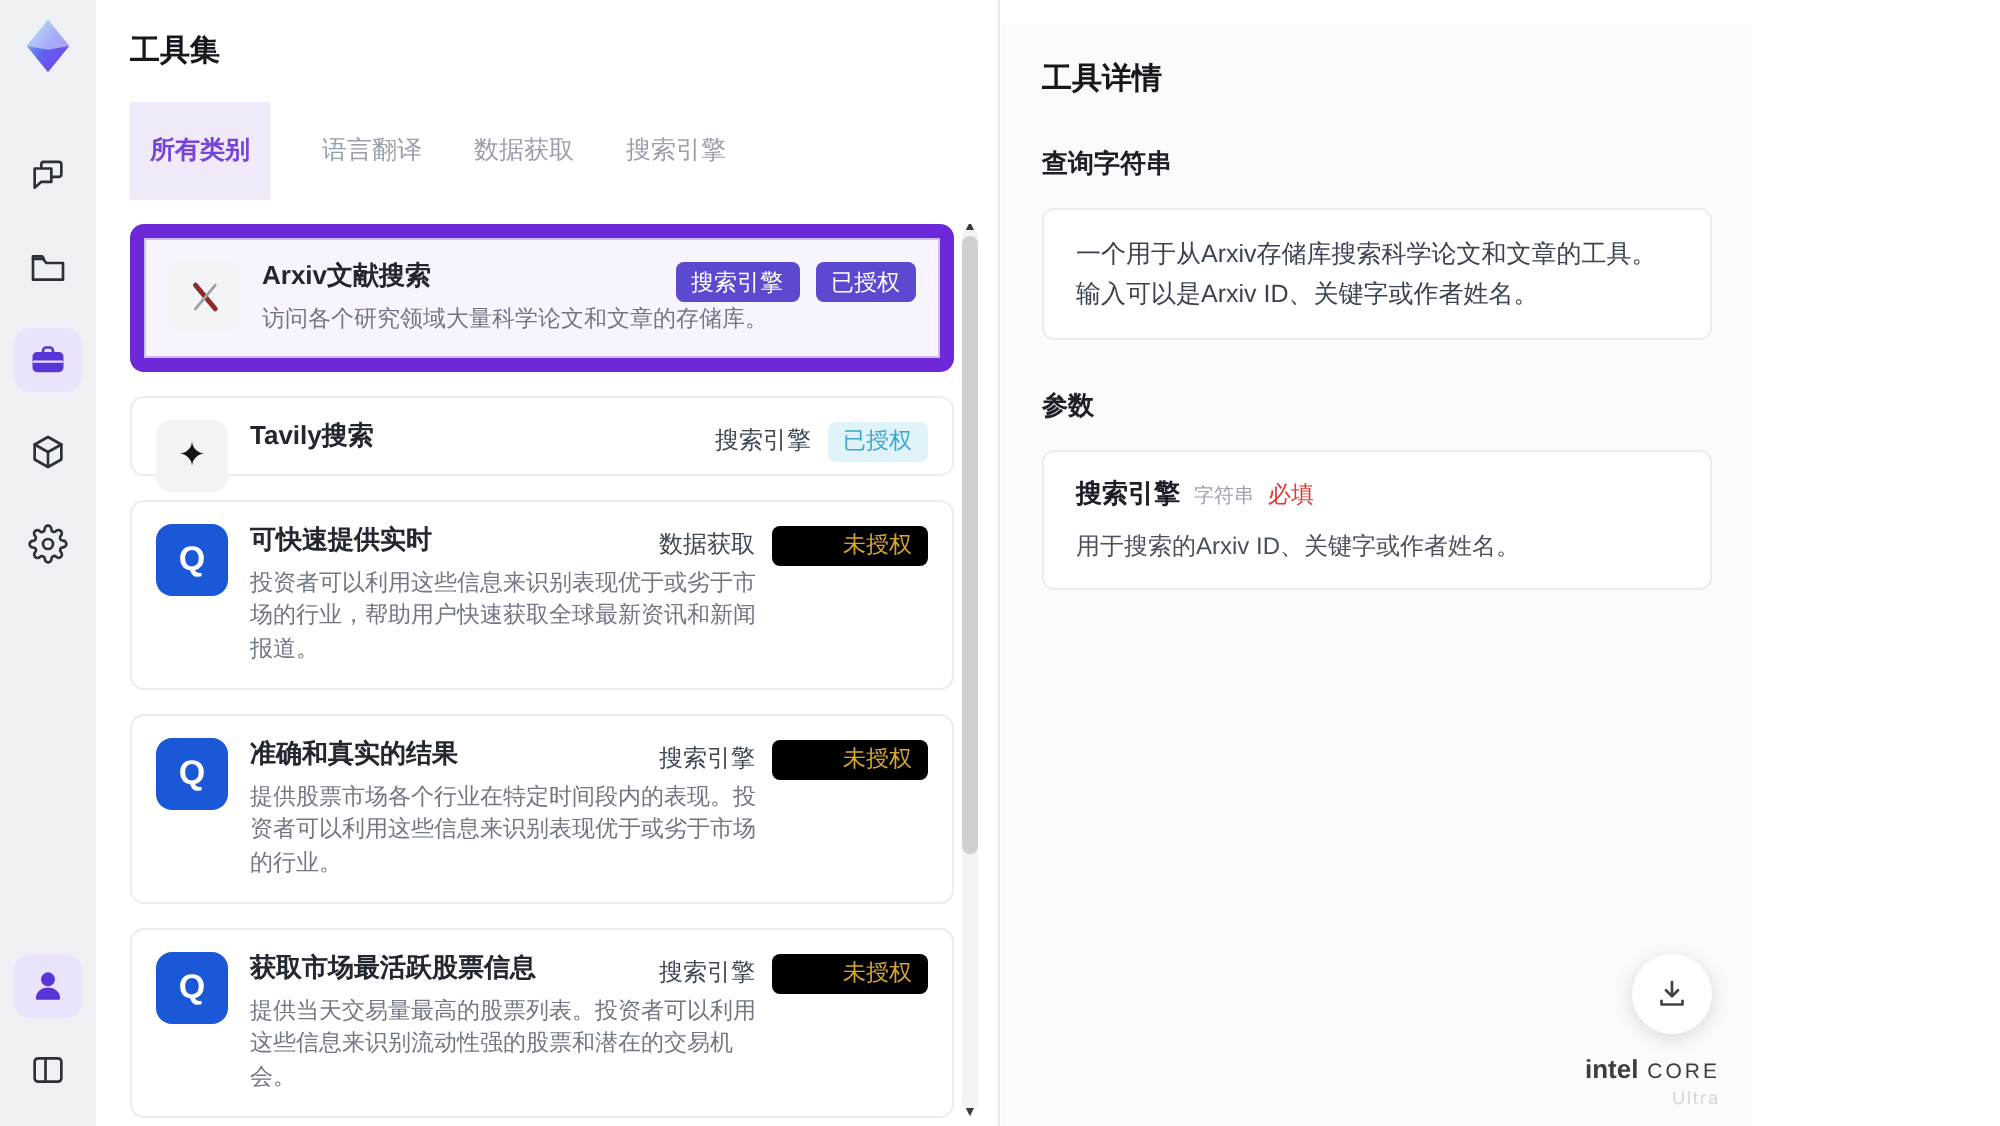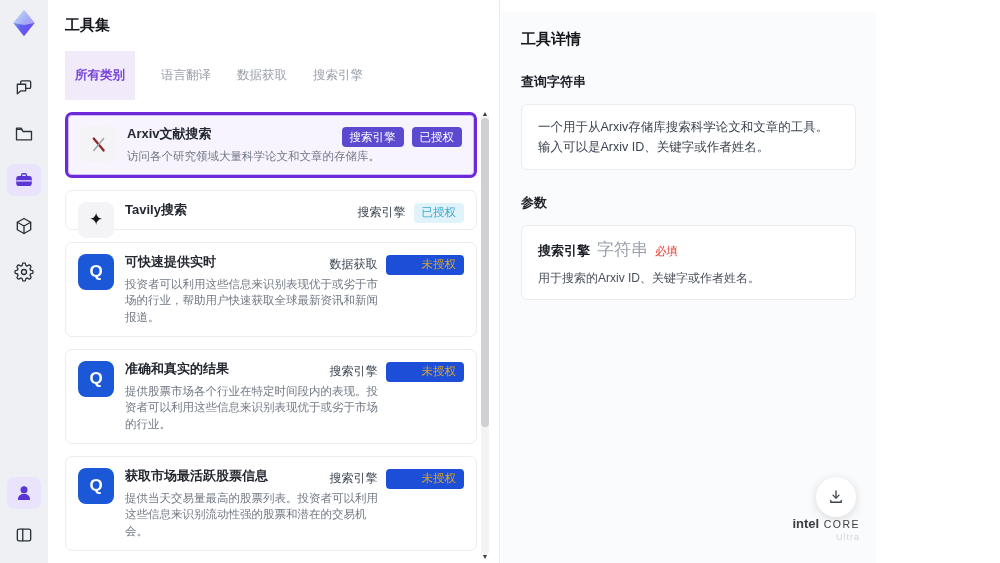--- a/index.html
+++ b/index.html
@@ -24,60 +24,60 @@
   .main { position:absolute; left:48px; top:0; width:452px; height:100%; background:#fff;
           border-right:1px solid #e7e8ea; padding:16px 0 0 17px; }
   .page-title { font-size:15px; font-weight:bold; color:#16181d; }
   .tabs { display:flex; align-items:center; gap:26px; margin-top:16px; font-size:12.5px; }
   .tab { color:#9aa0ab; cursor:pointer; white-space:nowrap; }
   .tab.active { background:#f0eafb; color:#7644d9; font-weight:bold; padding:16px 10px; border-radius:0; }
 
   .list-wrap { position:relative; margin-top:12px; height:447px; overflow:hidden; padding-right:26px; }
   .tool-card { position:relative; width:412px; background:#fff; border:1px solid #ececf0; border-radius:7px;
                padding:10px 12px; margin-bottom:12px; cursor:pointer; }
-  .tool-card.selected { border:3px solid #6d28d9; background:#f8f4fe; box-shadow:0 0 0 1px #cdbcf5 inset; }
+  .tool-card.selected { border:7px solid #6d28d9; background:#f8f4fe; box-shadow:0 0 0 1px #cdbcf5 inset; }
   .tool-icon { position:absolute; left:12px; top:11px; width:36px; height:36px; border-radius:8px;
                background:#f4f4f6; display:grid; place-items:center; overflow:hidden; }
   .tool-icon.blue { background:#1a58d8; }
   .tool-icon .q { color:#fff; font-weight:bold; font-size:17px; font-family:"Liberation Sans",sans-serif; }
   .tool-icon .star { font-size:17px; color:#141414; line-height:1; }
   .tool-body { margin-left:47px; max-width:258px; }
   .tool-name { font-size:13px; font-weight:bold; color:#23272f; }
   .tool-desc { margin-top:5px; font-size:11.5px; line-height:1.45; color:#717884; }
   .tool-meta { position:absolute; top:12px; right:12px; display:flex; align-items:center; gap:8px; }
   .cat-text { font-size:12px; color:#3f4854; }
   .badge { font-size:11.5px; padding:2.5px 8px; border-radius:4px; white-space:nowrap; }
   .badge.purple { background:#5b49cf; color:#fff; }
   .badge.blue { background:#e1f3fa; color:#3aa8d0; }
-  .badge.yellow { background:#1d4ed8; color:#d9a62a;padding-left:36px; }
+  .badge.yellow { background:#000000; color:#d9a62a;padding-left:36px; }
 
   
   .scrollbar { position:absolute; right:10px; top:2px; width:8px; height:441px; background:#f3f3f4; border-radius:4px; cursor:pointer; }
   .scroll-thumb { position:absolute; top:4px; left:0; width:8px; height:70%; background:#cfd0d3; border-radius:4px; }
   .scroll-arrow { position:absolute; left:0; width:8px; font-size:7px; color:#3c3c3c; text-align:center; line-height:8px; }
   .scroll-arrow.up { top:-4px; }
   .scroll-arrow.down { bottom:-6px; }
 
   
   .detail { position:absolute; left:501px; top:12px; right:0; height:100%; background:#fafbfc; padding:18px 20px; }
   .detail-title { font-size:15px; font-weight:bold; color:#16181d; }
   .section-h { font-size:13px; font-weight:bold; color:#1c1f26; margin-top:24px; }
   .box { margin-top:13px; background:#fff; border:1px solid #ececee; border-radius:6px; padding:12px 16px; }
   .intro-text { font-size:12.5px; color:#3b4350; line-height:1.6; }
   .param-line { display:flex; align-items:baseline; gap:7px; }
   .param-name { font-size:13px; font-weight:bold; color:#1c1f26; }
-  .param-type { font-size:17px; color:#9aa1ac; }
+  .param-type { font-size:10px; color:#9aa1ac; }
   .param-req { font-size:11.5px; color:#e0382d; }
   .param-desc { margin-top:9px; font-size:12px; color:#4a515c; }
 
   
   .fab { position:absolute; right:20px; bottom:46px; width:40px; height:40px; border-radius:50%;
          background:#fff; box-shadow:0 2px 10px rgba(0,0,0,.14); display:grid; place-items:center; cursor:pointer; }
   .fab svg { width:18px; height:18px; stroke:#3e434a; fill:none; stroke-width:1.8; stroke-linecap:round; stroke-linejoin:round; }
-  .brand { position:absolute; right:16px; bottom:20px; text-align:right; line-height:1.2; }
+  .brand { position:absolute; right:16px; bottom:8px; text-align:right; line-height:1.2; }
   .brand .intel { font-size:13px; font-weight:bold; color:#3a3d41; }
   .brand .core { font-size:10.5px; letter-spacing:1.5px; color:#3a3d41; }
   .brand .sub { font-size:9px; color:#d4d6d9; letter-spacing:1px;text-align:right; }
 </style>
 </head>
 <body>
 
 <div class="app">
 
   <div class="rail">

